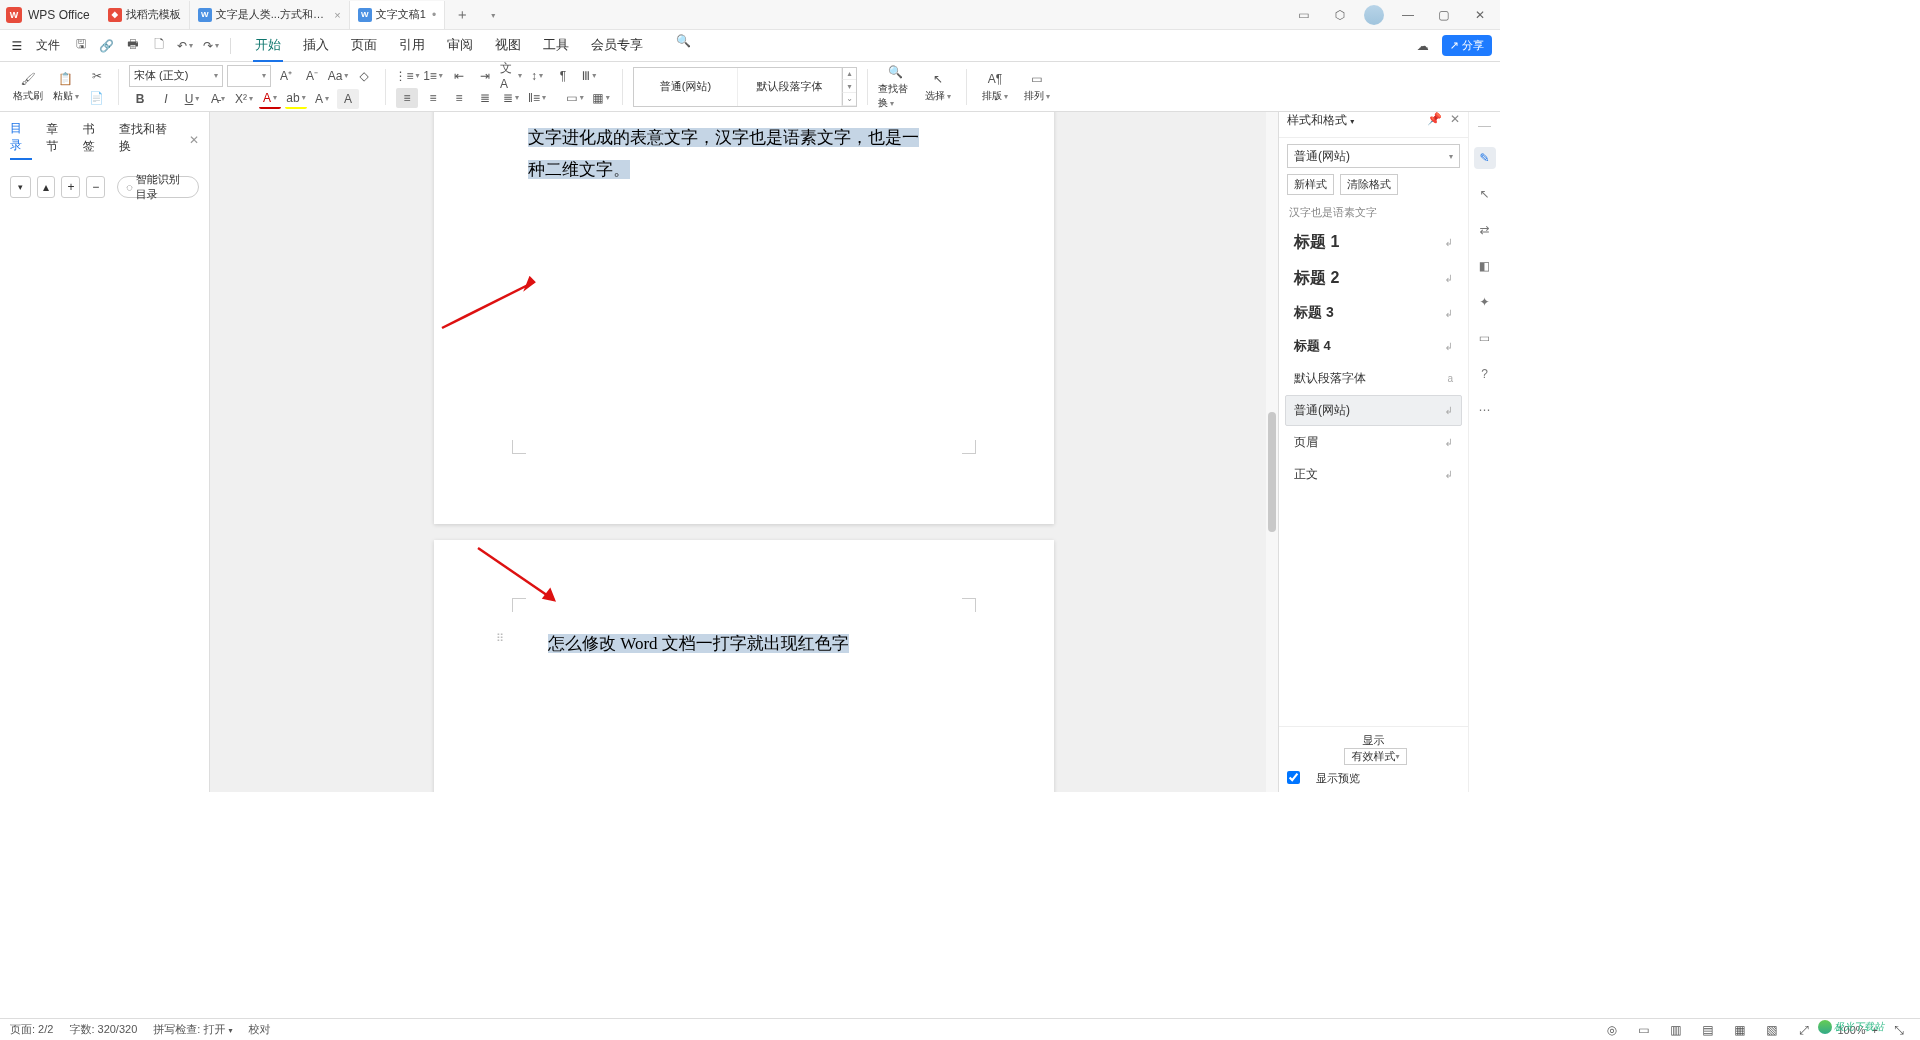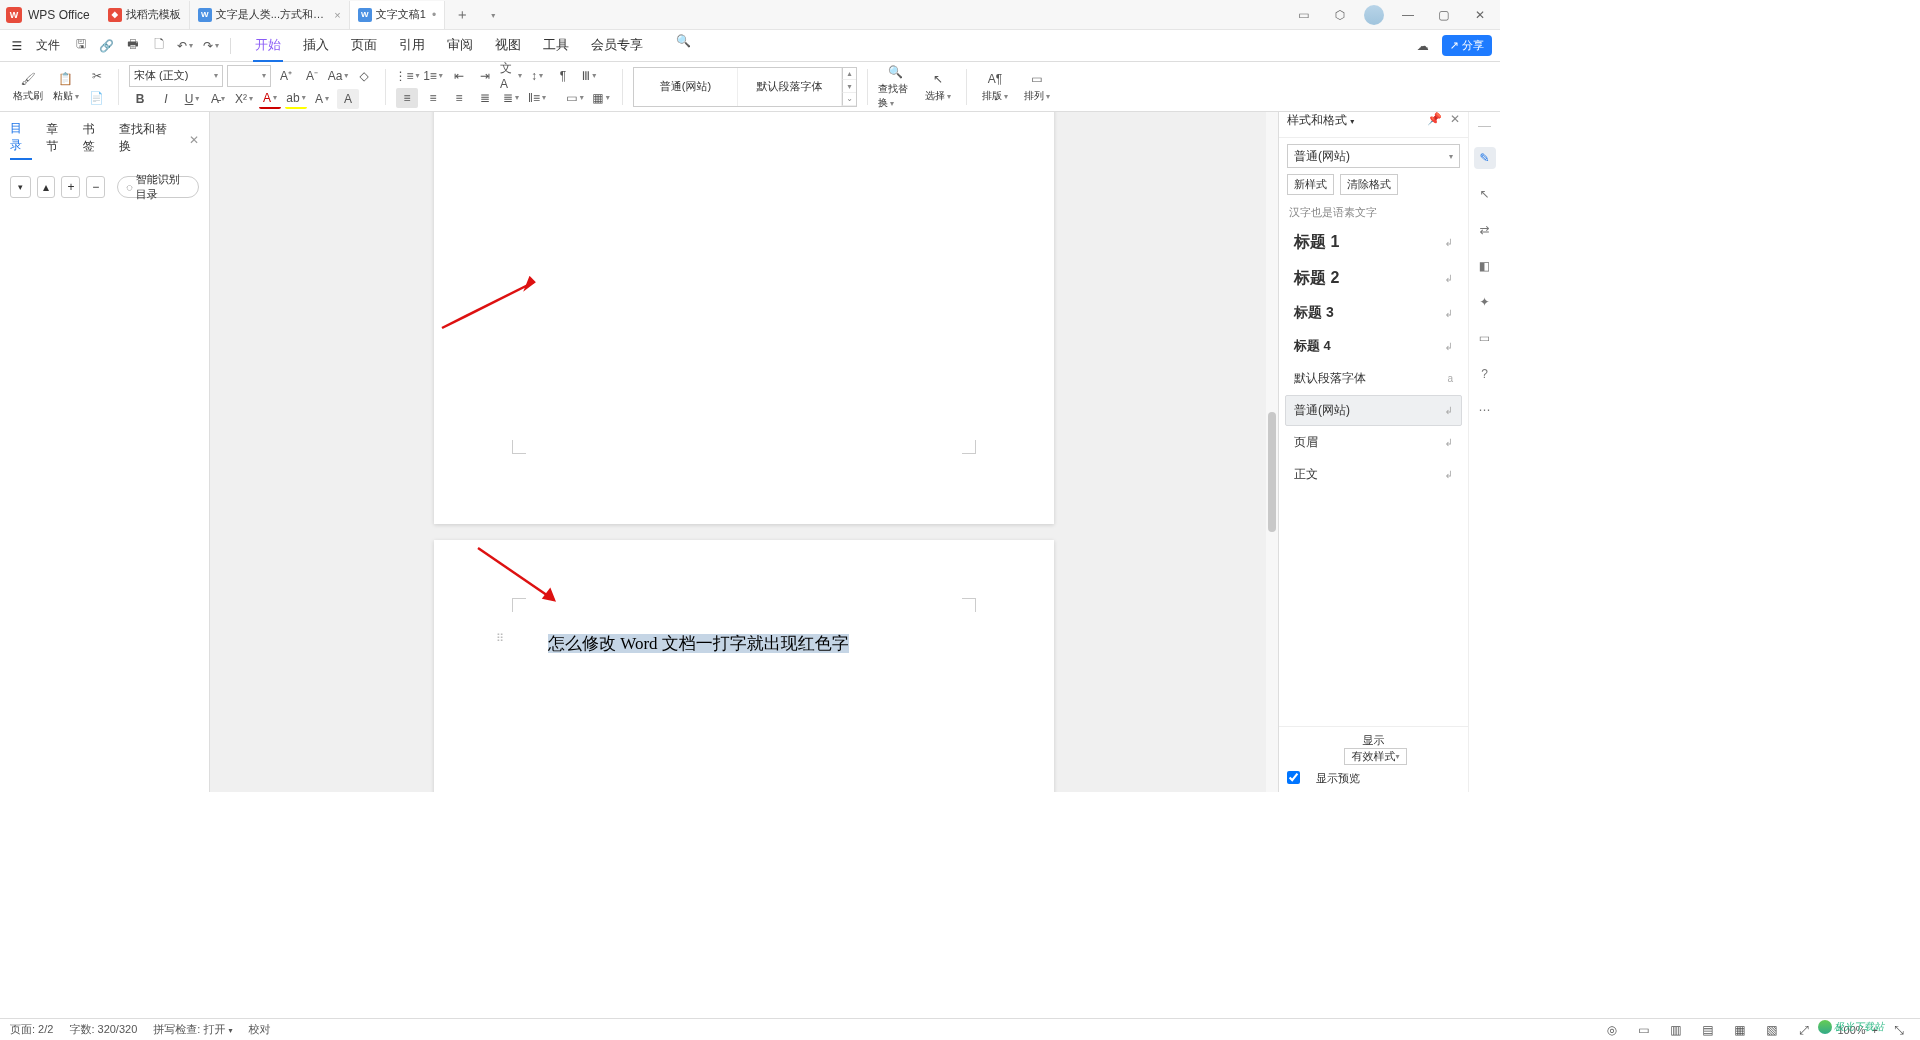--- a/index.html
+++ b/index.html
@@ -24,21 +24,21 @@
 
 
 .menubar { height: 32px; display: flex; align-items: center; padding: 0 8px; border-bottom: 1px solid #ddd; }
 .menu-left { display: flex; align-items: center; gap: 4px; }
 .hamburger { display: inline-flex; align-items: center; justify-content: center; width: 18px; height: 18px; cursor: pointer; }
 .file-label { font-size: 12px; margin: 0 6px; }
 .quick-btn { width: 22px; height: 22px; display: inline-flex; align-items: center; justify-content: center; color: #555; cursor: pointer; }
 .quick-sep { width: 1px; height: 16px; background: #ddd; margin: 0 4px; }
 .menu-tabs { display: flex; margin-left: 18px; gap: 18px; }
 .menu-tab { font-size: 13px; padding: 6px 2px; cursor: pointer; }
-.menu-tab.active { color: #8b5cf6; border-bottom: 2px solid #1a73e8; }
+.menu-tab.active { color: #0f766e; border-bottom: 2px solid #1a73e8; }
 .menubar-right { margin-left: auto; display: flex; align-items: center; gap: 8px; }
 .share-btn { background: #1e7bff; color: #fff; border-radius: 4px; padding: 3px 8px; font-size: 11px; display: flex; align-items: center; gap: 3px; }
 
 
 .ribbon { height: 50px; border-bottom: 1px solid #ddd; display: flex; align-items: center; padding: 2px 10px; gap: 6px; background: #fff; }
 .r-btn-lg { display: flex; flex-direction: column; align-items: center; justify-content: center; width: 36px; cursor: pointer; }
 .r-btn-lg .ico { width: 20px; height: 18px; display: flex; align-items: center; justify-content: center; color: #555; }
 .r-btn-lg .lbl { font-size: 10px; margin-top: 1px; }
 .r-sep { width: 1px; height: 36px; background: #e5e5e5; margin: 0 4px; }
 .r-col { display: flex; flex-direction: column; gap: 2px; }
@@ -296,20 +296,24 @@
       <span class="lc-btn">▴</span>
       <span class="lc-btn">+</span>
       <span class="lc-btn">−</span>
       <span class="lc-auto">◌ <span>智能识别目录</span></span>
     </div>
   </div>
 
   <div class="doc-area">
     <div class="doc-scroll">
       <div class="page page1">
+        <div class="block">
+          <span class="sel-text">文字进化成的表意文字，汉字也是语素文字，也是一</span><br>
+          <span class="sel-text">种二维文字。</span>
+        </div>
         <svg class="arrow" style="top:172px;left:4px;" width="110" height="56">
           <line x1="4" y1="52" x2="96" y2="6"></line>
             <polygon points="96,6 88,12 92,2"></polygon>
         </svg>
         <div class="corner c-bl"></div>
         <div class="corner c-br"></div>
       </div>
       <div class="page page2">
         <svg class="arrow" style="top:4px;left:40px;" width="90" height="64">
           <line x1="4" y1="4" x2="80" y2="56"></line>

